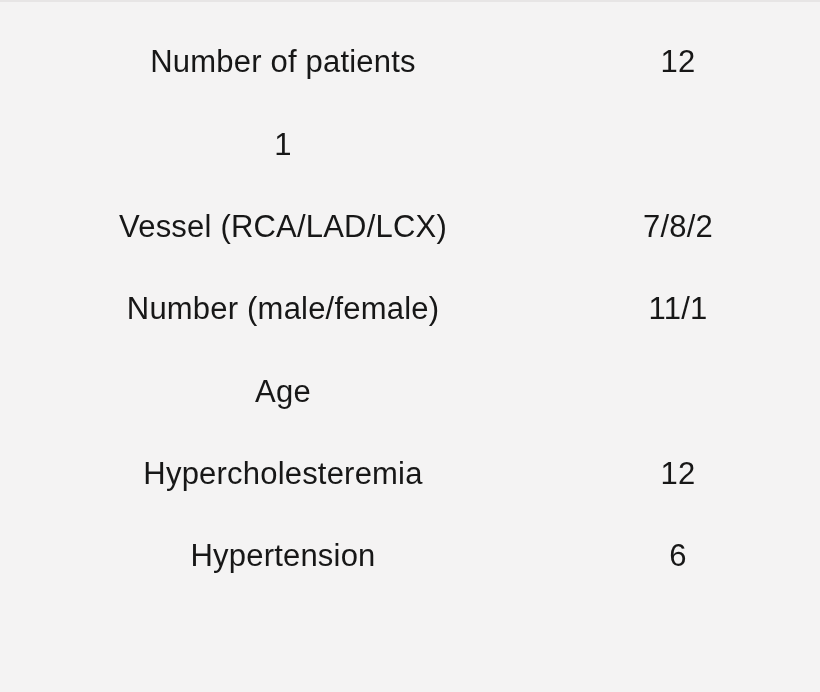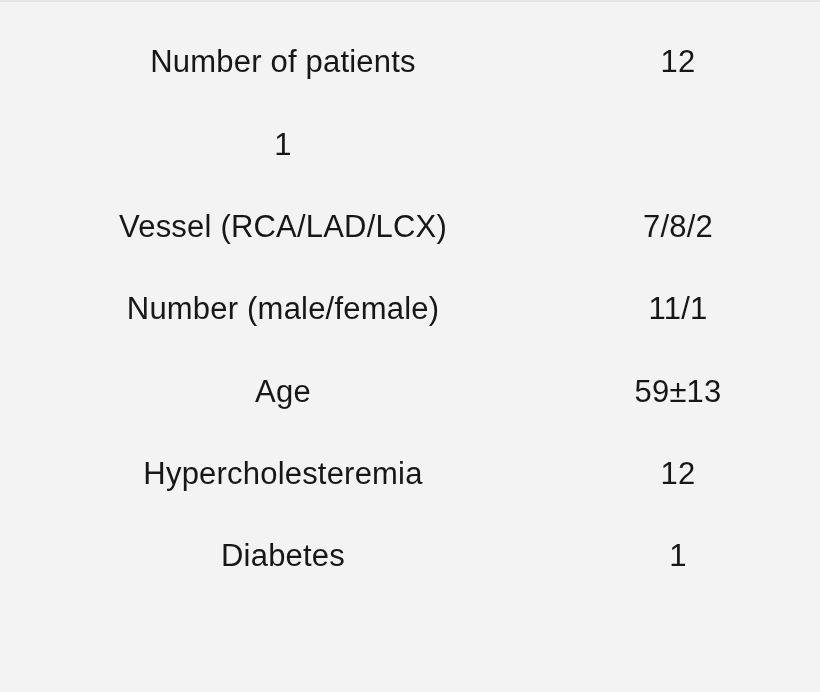--- a/index.html
+++ b/index.html
@@ -60,27 +60,26 @@
     <div class="char-value">7/8/2</div>
   </div>
 
   <div class="char-row">
     <div class="char-label">Number (male/female)</div>
     <div class="char-value">11/1</div>
   </div>
 
   <div class="char-row">
     <div class="char-label">Age</div>
-    <div class="char-value">59±13</div>
   </div>
 
   <div class="char-row">
     <div class="char-label">Hypercholesteremia</div>
     <div class="char-value">12</div>
   </div>
 
+  <div class="char-row">
+    <div class="char-label">Hypertension</div>
+    <div class="char-value">6</div>
+  </div>
 
-  <div class="char-row">
-    <div class="char-label">Diabetes</div>
-    <div class="char-value">1</div>
-  </div>
 
 </div>
 
 </body></html>

